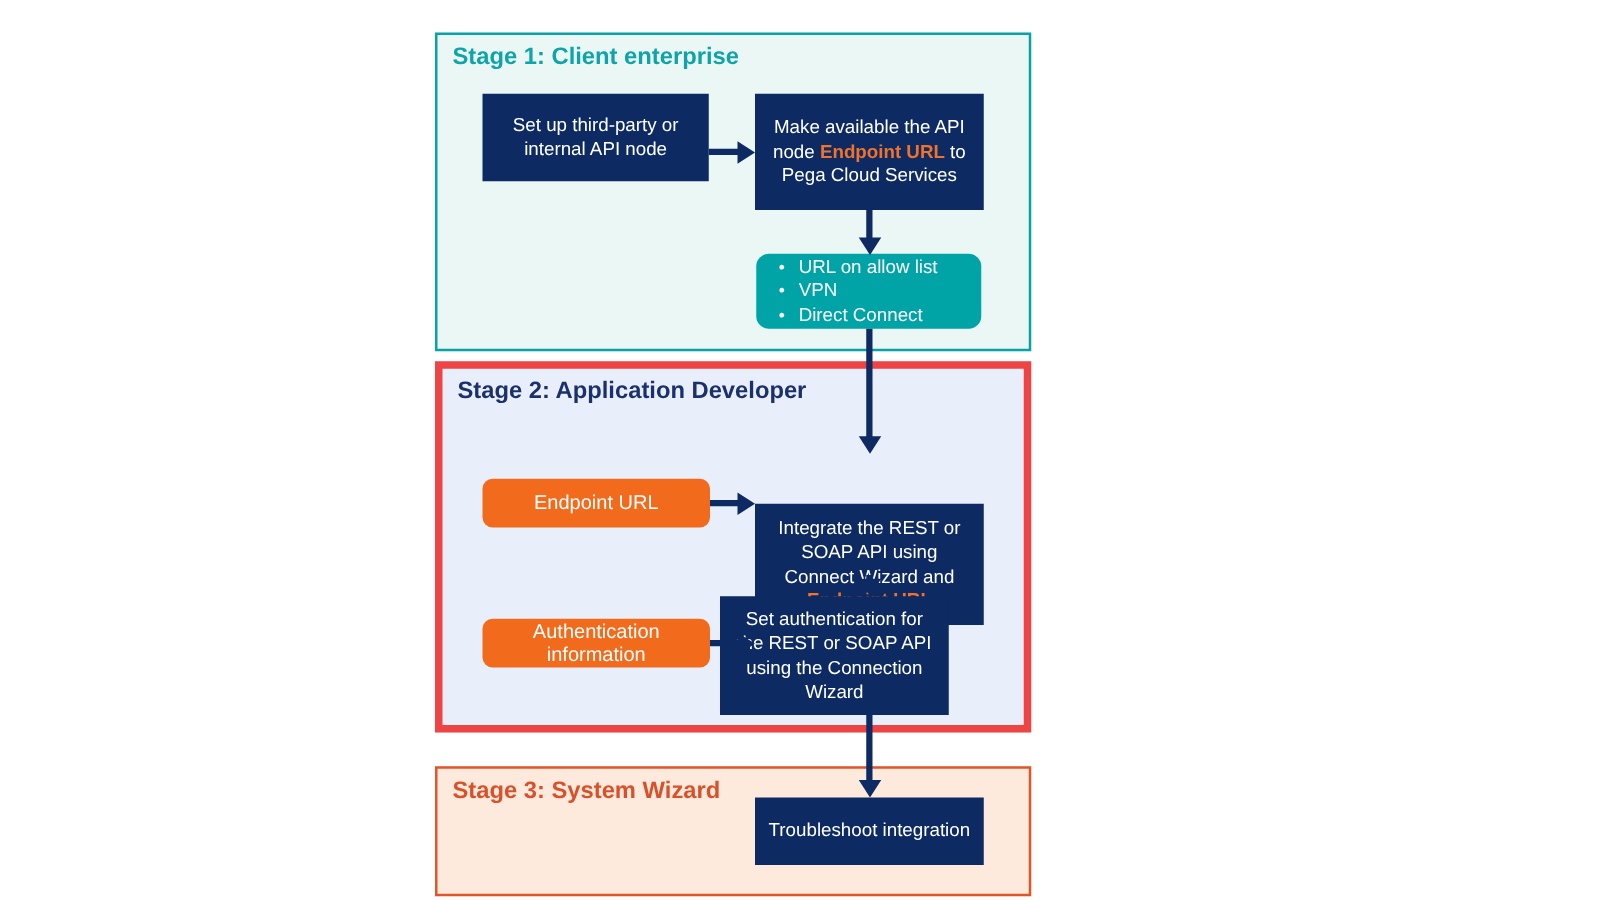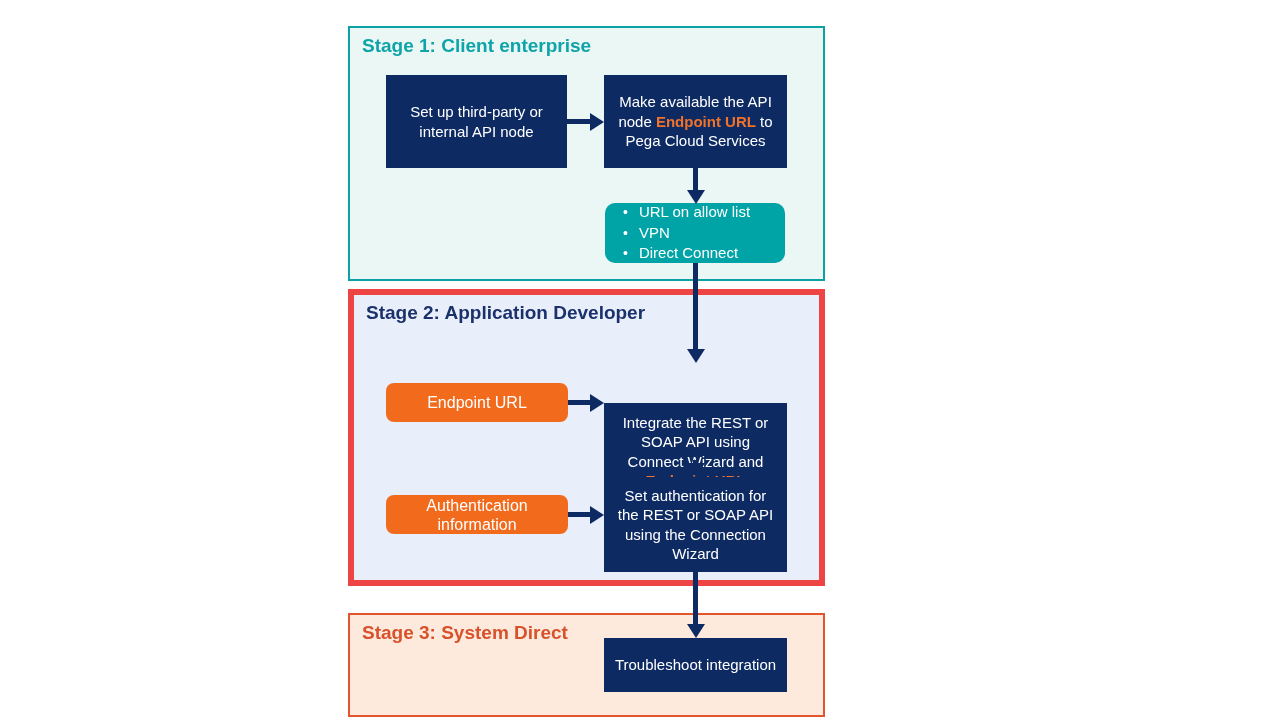--- a/index.html
+++ b/index.html
@@ -52,24 +52,24 @@
     align-items: center;
     justify-content: center;
     text-align: center;
     font-size: 15px;
     line-height: 19.5px;
     padding: 6px 9px;
     z-index: 3;
   }
   .navy-box .hl { color: #f0722b; font-weight: 700; }
 
-  .box-setup        { left: 386px; top: 75px;  width: 181px; height: 93px; }
+  .box-setup        { left: 386px; top: 75px;  width: 181px; height: 70px; }
   .box-make         { left: 604px; top: 75px;  width: 183px; height: 93px; }
   .box-integrate    { left: 604px; top: 363px; width: 183px; height: 97px; margin-top: 40px; }
-  .box-setauth      { left: 604px; top: 477px; width: 183px; height: 95px; }
+  .box-setauth      { left: 576px; top: 477px; width: 183px; height: 95px; }
   .box-troubleshoot { left: 604px; top: 638px; width: 183px; height: 54px; }
 
   .teal-box {
     position: absolute;
     left: 605px; top: 203px;
     width: 180px; height: 60px;
     background: #00a4a7;
     border-radius: 10px;
     color: #ffffff;
     font-size: 15px;
@@ -128,21 +128,21 @@
     <div class="stage-title">
       <div>Stage 1: Client enterprise</div>
     </div>
   </div>
 
   <div class="stage stage2">
     <div class="stage-title">Stage 2: Application Developer</div>
   </div>
 
   <div class="stage stage3">
-    <div class="stage-title">Stage 3: System Direct</div>
+    <div class="stage-title">Stage 3: System Wizard</div>
   </div>
 
   <div class="navy-box box-setup">Set up third-party or internal API node</div>
 
   <div class="navy-box box-make">
       <span><span>Make available the API node </span><span class="hl">Endpoint URL</span><span> to Pega Cloud Services</span></span>
     </div>
 
   <div class="teal-box">
     <div class="bullet-line">URL on allow list</div>

